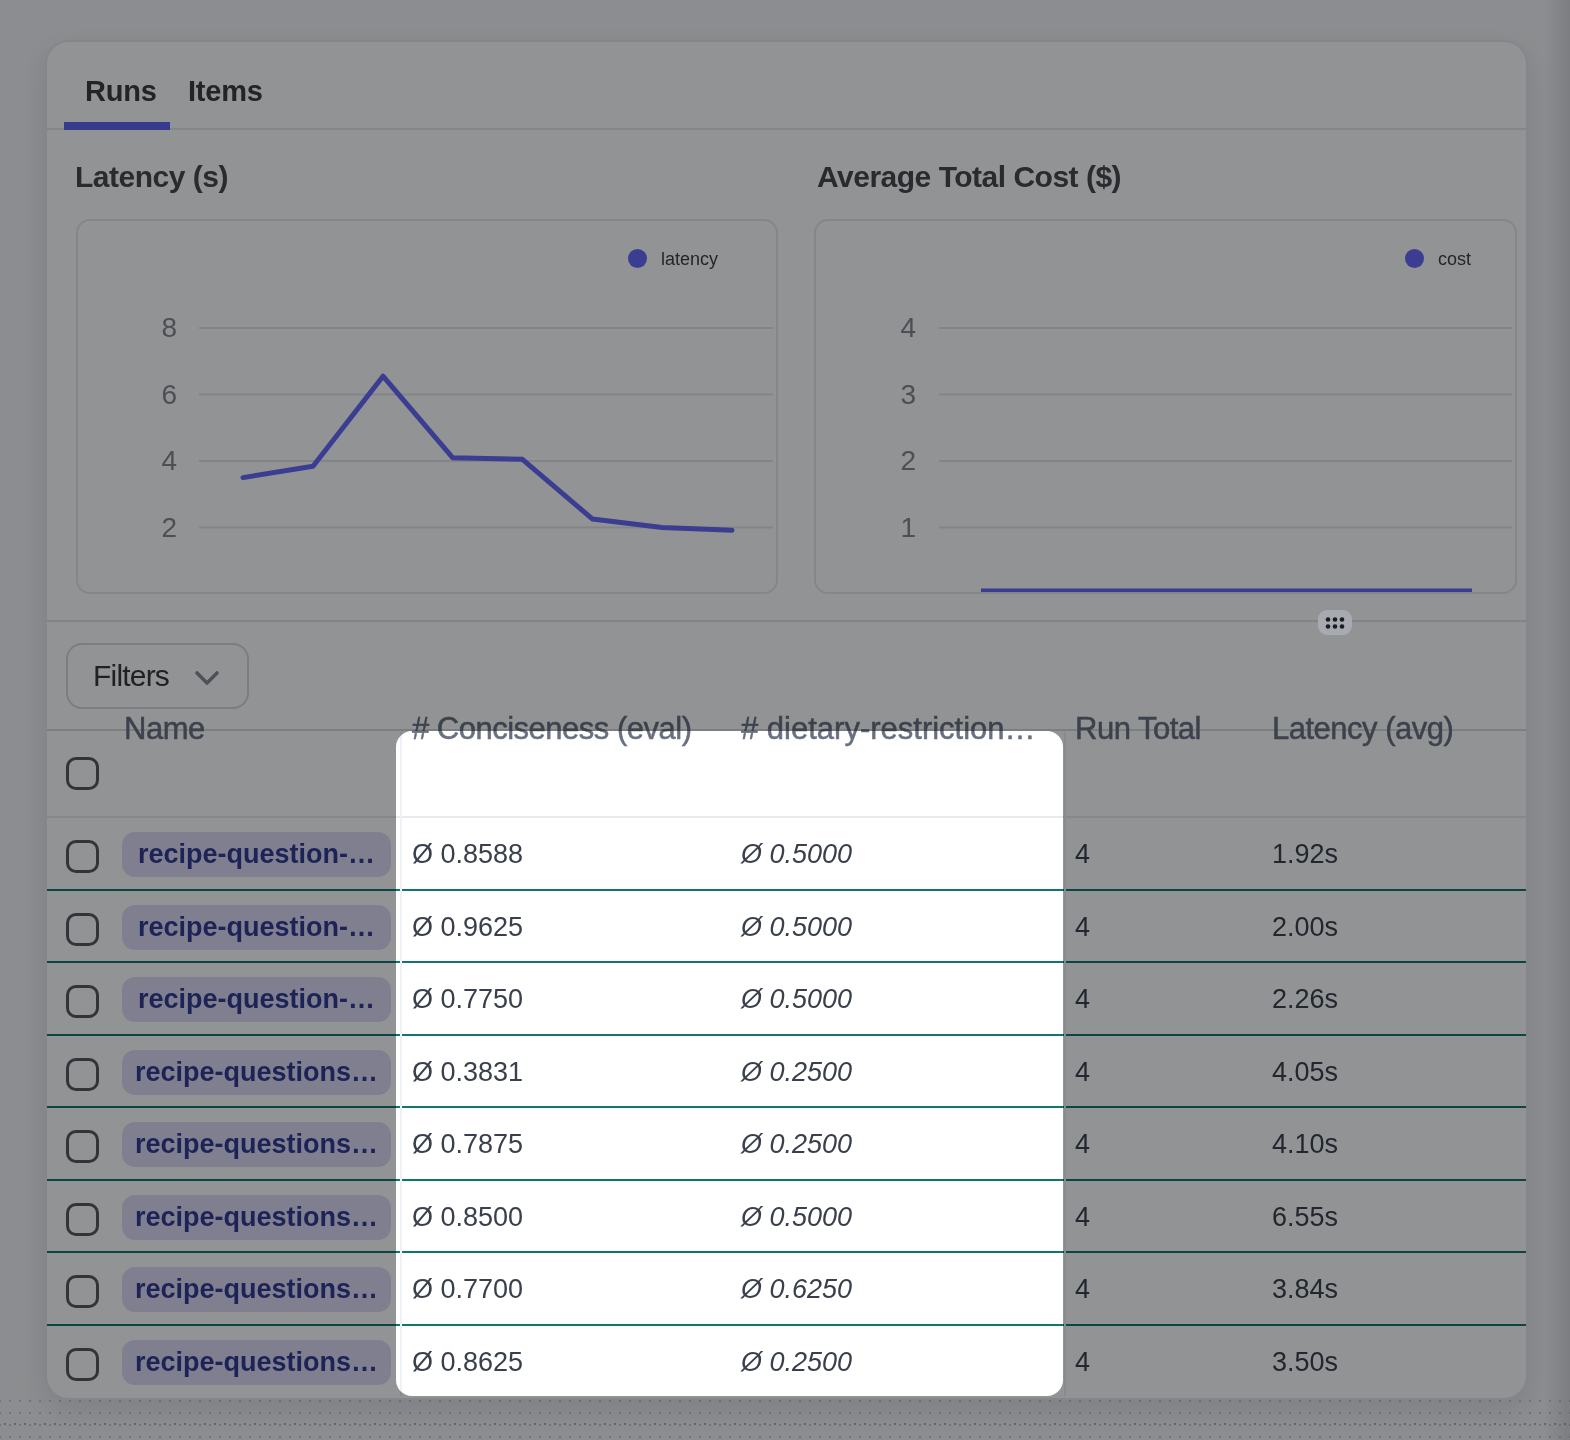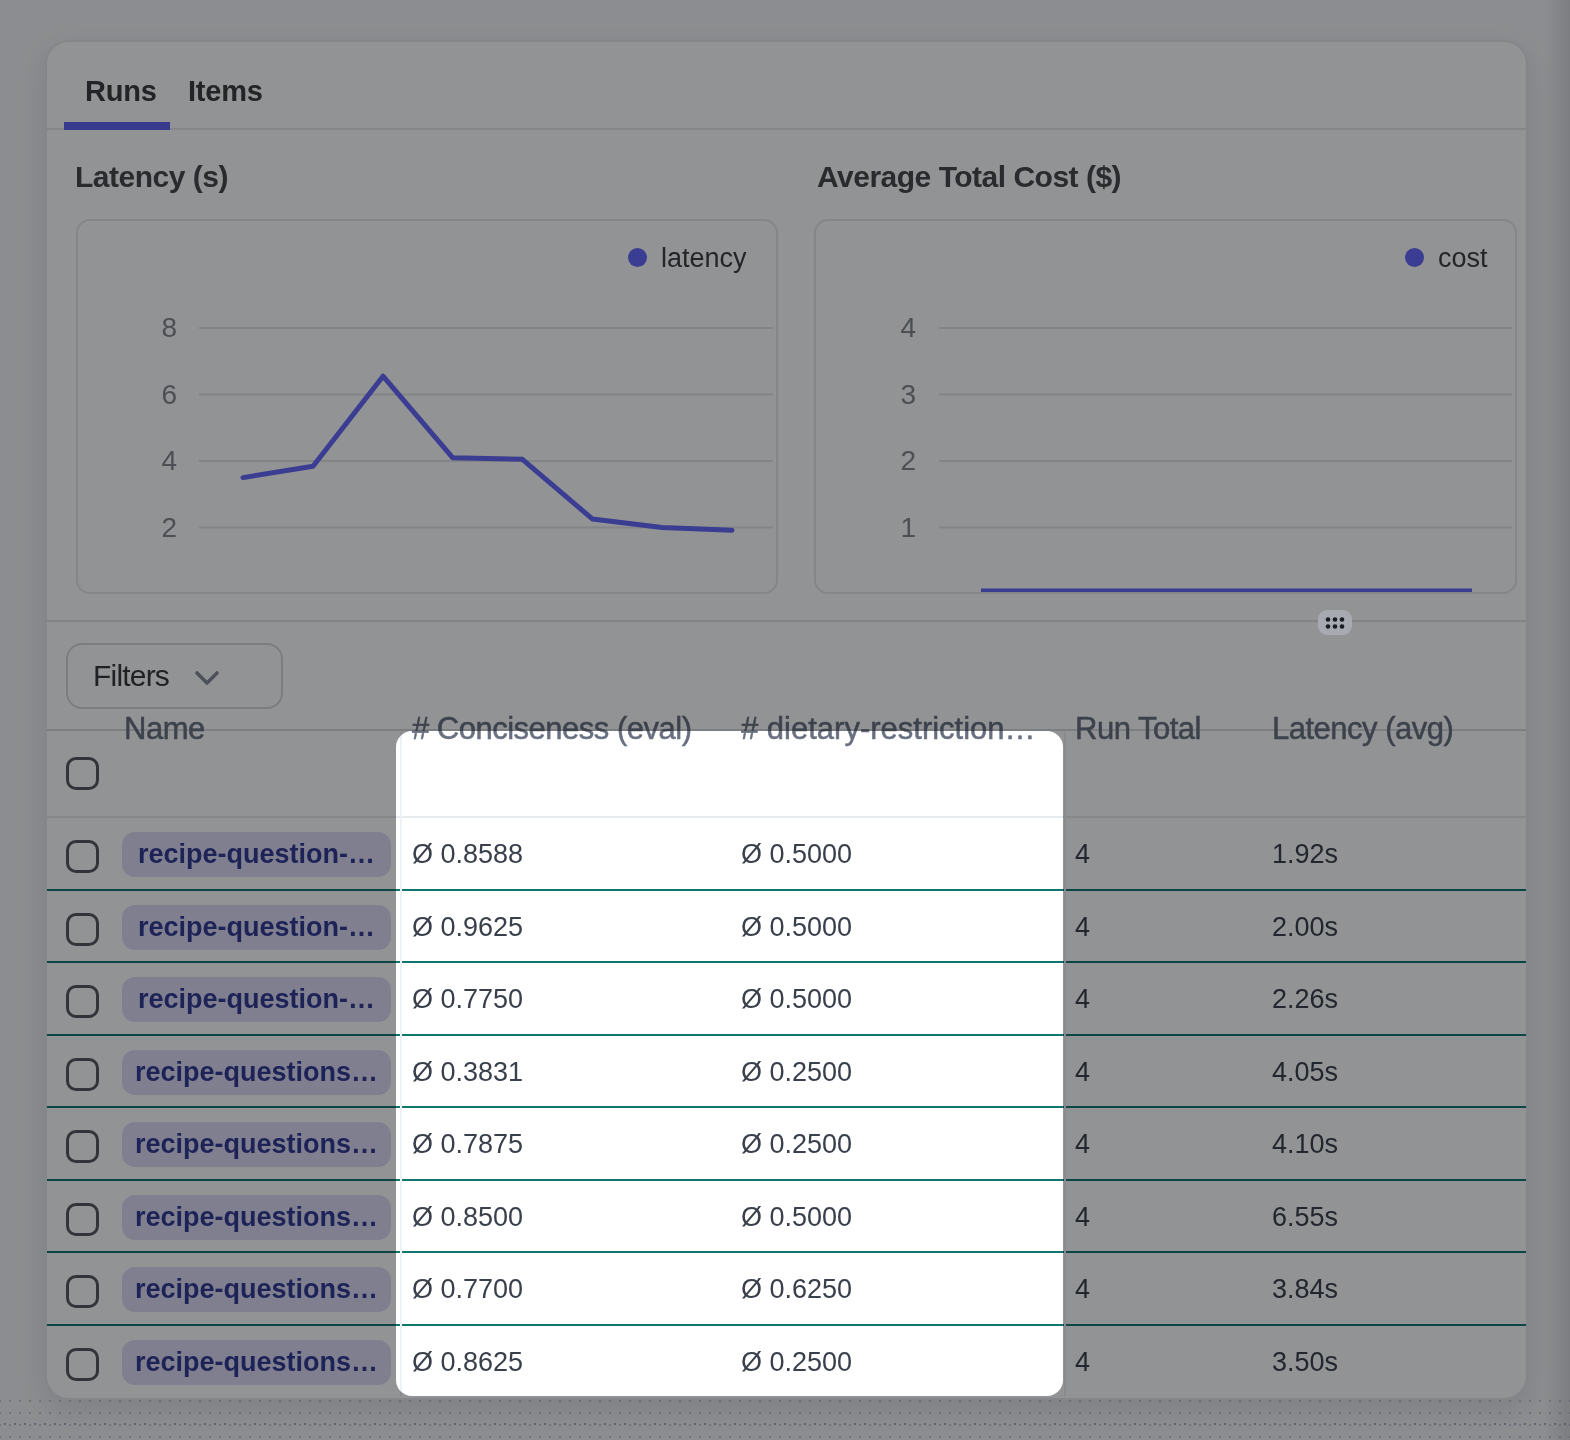--- a/index.html
+++ b/index.html
@@ -23,38 +23,38 @@
   .underline { position:absolute; left:17px; top:80px; width:106px; height:8px; background:#6164f2; }
 
   
   .ctitle { position:absolute; top:118px; font-size:30px; font-weight:600; color:#46474c; letter-spacing:-0.5px; }
   .ctitle.l { left:28px; }
   .ctitle.r { left:770px; }
 
   .panel { position:absolute; top:177px; height:375px; border:2px solid #e7e9ee; border-radius:14px; background:#fff; }
   .panel.l { left:29px; width:702px; }
   .panel.r { left:767px; width:703px; }
-  .legend { position:absolute; top:22px; font-size:27px; color:#3c3d42; white-space:nowrap; }
+  .legend { position:absolute; top:28px; font-size:18px; color:#3c3d42; white-space:nowrap; }
   .legend .dot { display:inline-block; width:19px; height:19px; border-radius:50%; background:#6467fa; vertical-align:middle; margin-right:14px; margin-top:-4px; }
 
   .divider { position:absolute; left:0px; top:578px; width:100%; height:2px; background:#e3e5ea; }
   .grip { position:absolute; left:1271px; top:568px; width:34px; height:25px; background:#a7aab1; border-radius:9px; z-index:60; }
 
-  .filters { position:absolute; left:19px; top:601px; width:217px; height:66px; border:2px solid #d6d9de; border-radius:16px; background:#fff; }
+  .filters { position:absolute; left:19px; top:601px; width:183px; height:66px; border:2px solid #d6d9de; border-radius:16px; background:#fff; }
   .filters .txt { position:absolute; left:25px; top:14px; font-size:30px; font-weight:500; letter-spacing:-0.8px; color:#34363c; }
 
   
   .t-top { position:absolute; left:0; top:687px; width:100%; height:2px; background:#d8dbe0; }
   .thead-bot { position:absolute; left:0; top:774px; width:100%; height:2px; background:#e7ebf0; }
   .hcell { position:absolute; top:669px; font-size:31px; font-weight:500; color:#687080; letter-spacing:-0.5px; white-space:nowrap; -webkit-text-stroke:0.5px #687080; }
   .row { position:absolute; left:0; width:100%; height:72.5px; border-bottom:2px solid #0f766e; }
   .cbox { position:absolute; left:19px; width:33px; height:33px; border:3px solid #53575f; border-radius:10px; background:transparent; }
   .pill { position:absolute; left:75px; top:14px; height:45px; border-radius:13px; background:#dfdcf8; color:#333a94; font-size:27px; font-weight:700; text-align:center; line-height:45px; }
   .val { position:absolute; top:21px; font-size:27px; color:#39404c; }
-  .c2 { left:365px; } .c3 { left:694px; } .c4 { left:1028px; } .c5 { left:1225px; }
+  .c2 { left:365px; } .c3 { left:694px;font-style:italic; } .c4 { left:1028px; } .c5 { left:1225px; }
 
   .colsep { position:absolute; left:400px; top:732px; width:2px; height:664px; background:#eef1f5; }
   .colsep2 { position:absolute; left:1064px; top:732px; width:2px; height:664px; background:#eef1f5; }
 
   .rshade { position:absolute; right:0; top:0; width:26px; height:1440px; background:linear-gradient(to right, rgba(20,22,30,0) 0px, rgba(20,22,30,0.05) 10px, rgba(20,22,30,0.13) 26px); z-index:55; }
   .spot {
     position:absolute; left:396px; top:731px; width:667px; height:665px;
     border-radius:16px; box-shadow:0 0 0 4000px rgba(5,6,10,0.435);
     z-index:50;
   }

